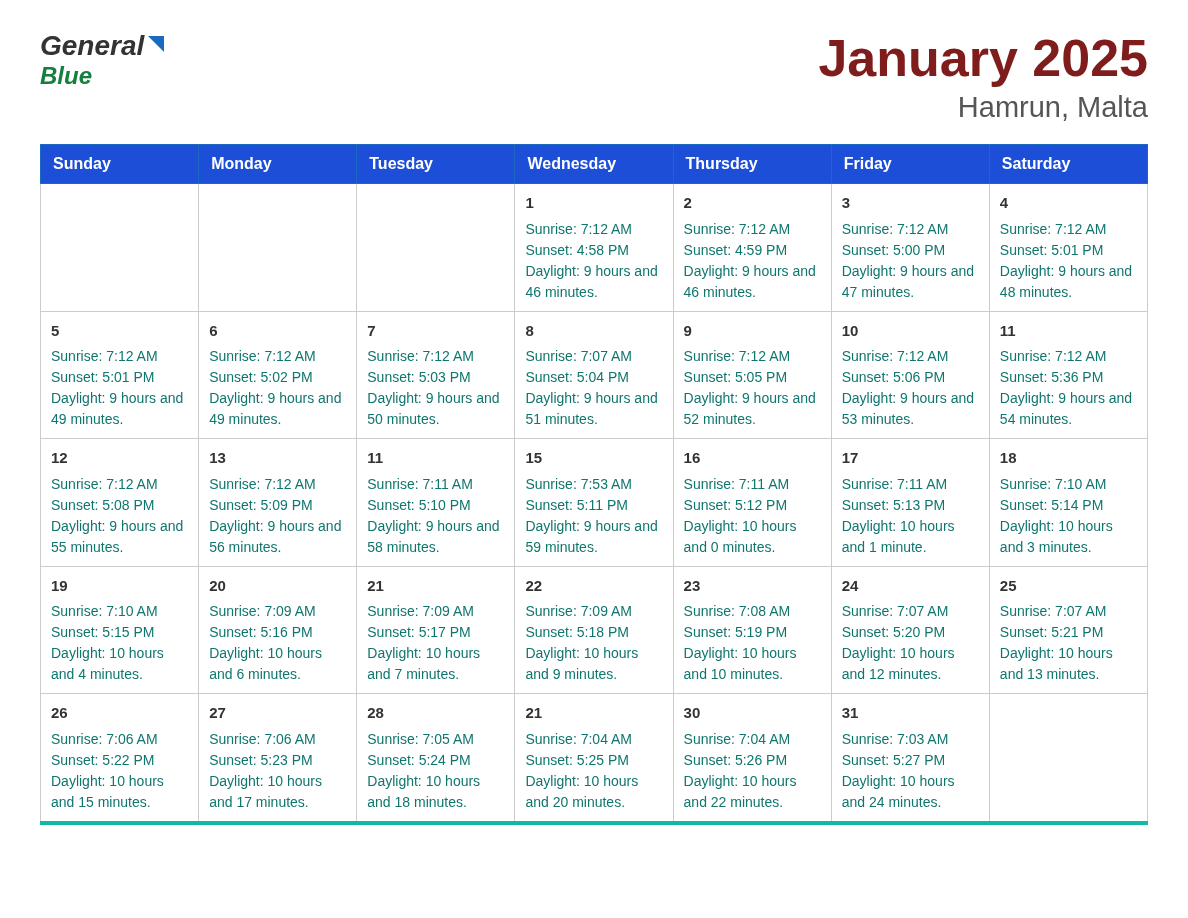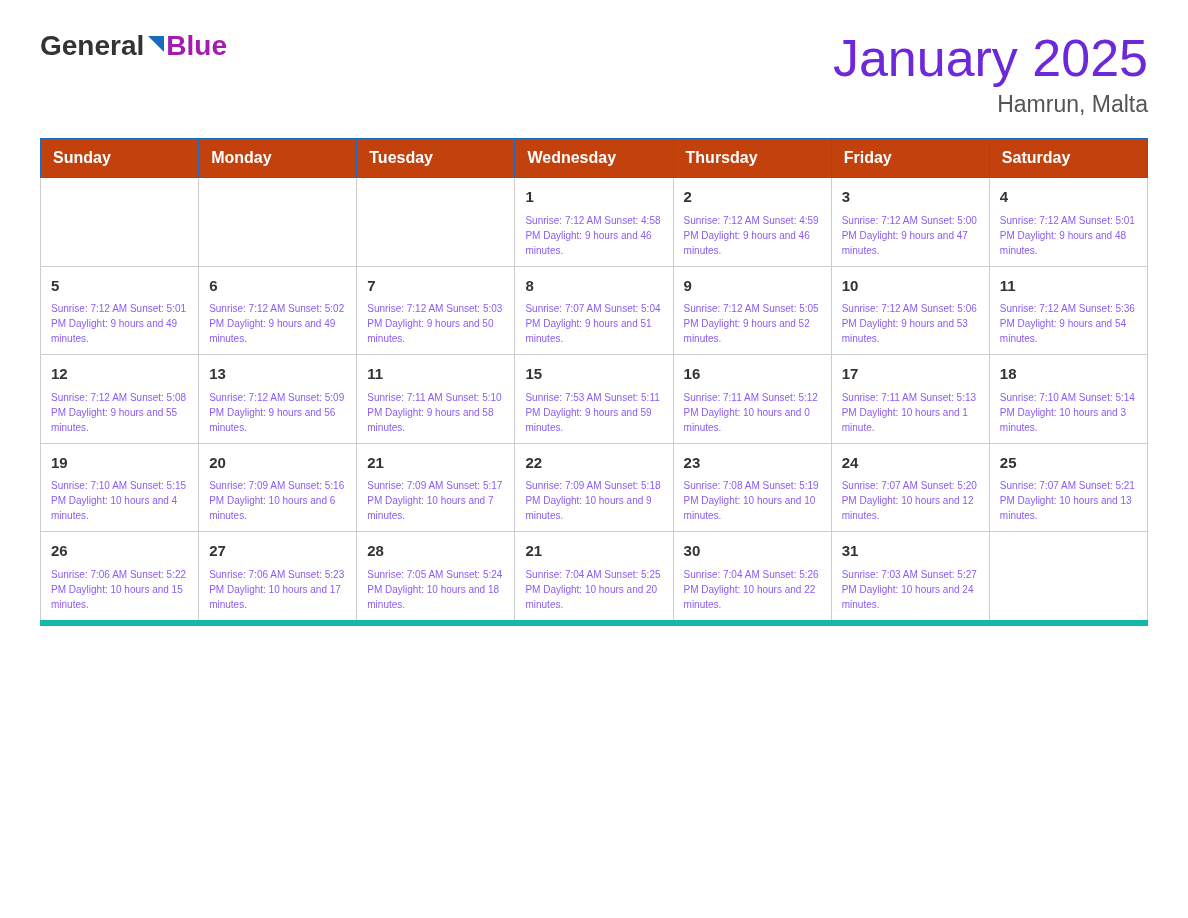--- a/index.html
+++ b/index.html
@@ -19,52 +19,53 @@
     .logo {
       display: flex;
       align-items: center;
     }
     .logo-text-general {
       font-size: 28px;
       font-weight: bold;
       color: #333;
     }
     .logo-text-blue {
-      font-size: 28px;
-      font-weight: bold;
-      color: #a21caf;
+      font-size: 24px;
+      font-weight: bold;
+      color: #15803d;
     }
     .logo-wrapper {
       display: flex;
-      flex-direction: row;
+      flex-direction: column;
+      font-style: italic;
     }
     .logo-row {
       display: flex;
       align-items: center;
     }
     .title-section {
       text-align: right;
     }
     .month-title {
       font-size: 52px;
-      font-weight: normal;
-      color: #6d28d9;
+      font-weight: bold;
+      color: #7f1d1d;
       line-height: 1.1;
     }
     .location-title {
-      font-size: 23px;
+      font-size: 29px;
       color: #555;
       margin-top: 4px;
     }
     .calendar {
       width: 100%;
       border-collapse: collapse;
     }
     .calendar th {
-      background-color: #c2410c;
+      background-color: #1d4ed8;
       color: #fff;
       font-size: 16px;
       font-weight: bold;
       padding: 10px 12px;
       text-align: left;
       border: 1px solid #1a6bbf;
     }
     .calendar td {
       border: 1px solid #ccc;
       vertical-align: top;
@@ -75,32 +76,32 @@
       line-height: 1.5;
       min-height: 100px;
     }
     .day-number {
       font-size: 15px;
       font-weight: bold;
       display: block;
       margin-bottom: 4px;
     }
     .day-info {
-      font-size: 10px;
+      font-size: 14px;
       line-height: 1.5;
-      color: #8b5cf6;
+      color: #0f766e;
     }
     .empty-cell {
       background: #fff;
     }
     tr td {
       border-bottom: 2px solid #1a6bbf;
     }
     tr:last-child td {
-      border-bottom: 6px solid #14b8a6;
+      border-bottom: 4px solid #14b8a6;
     }
   </style>
 </head>
 <body>
 
 <div class="header">
   <div class="logo">
     <div class="logo-wrapper">
       <div class="logo-row">
         <span class="logo-text-general">General</span>

